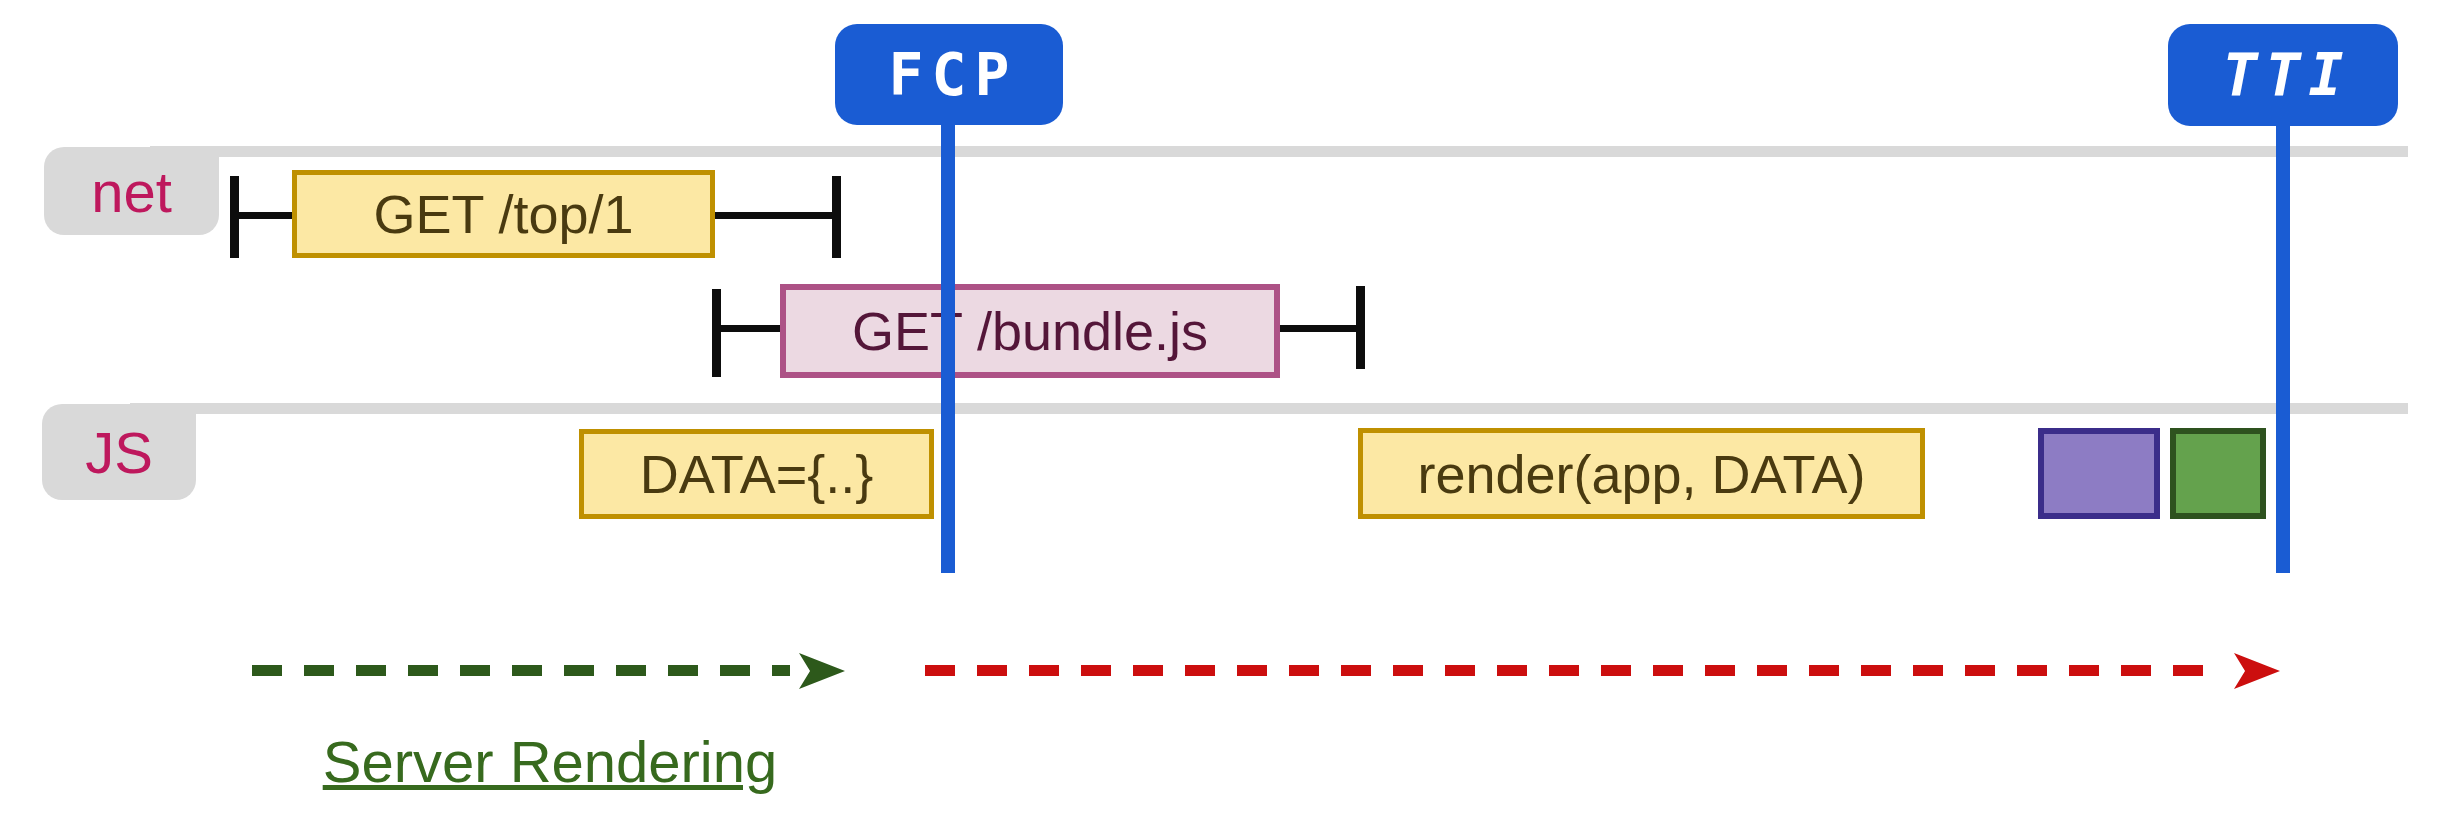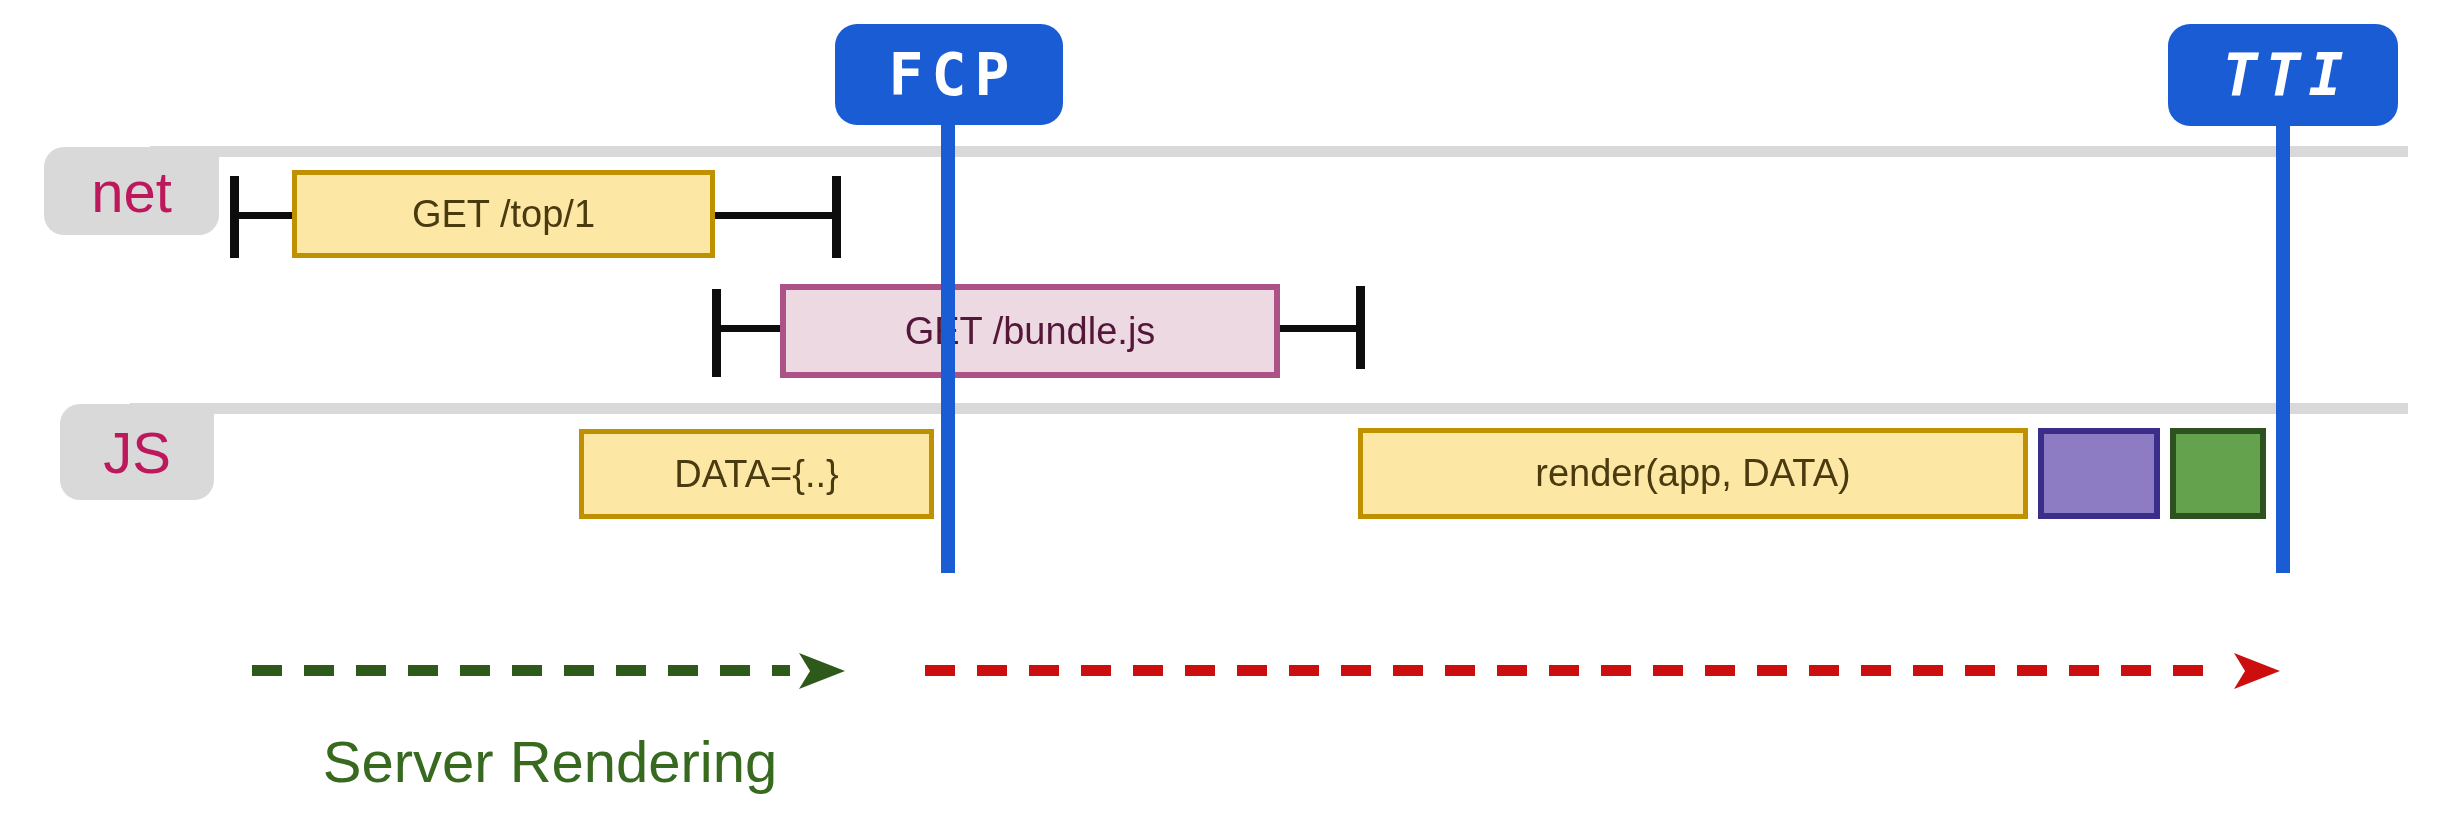--- a/index.html
+++ b/index.html
@@ -20,21 +20,21 @@
     font-size:58px;z-index:2;
     border-radius:20px 0 20px 20px;
   }
 
   
   .whisker{background:#0d0d0d;z-index:2;}
 
   
   .box{
     display:flex;align-items:center;justify-content:center;
-    font-size:38px;z-index:3;
+    font-size:54px;z-index:3;
   }
   .box-yellow{background:#fce8a4;border:5px solid #bf9000;color:#493a10;}
   .box-pink{background:#ecd9e2;border:6px solid #ad5286;color:#541639;}
   .box-purple{background:#8d7cc4;border:6px solid #3b2d8a;}
   .box-green{background:#64a24d;border:6px solid #2e521f;}
 
   
   .badge{
     background:#1a5cd3;color:#ffffff;
     display:flex;align-items:center;justify-content:center;
@@ -55,37 +55,37 @@
   }
   .arrowhead{
     width:46px;height:36px;z-index:2;
     clip-path:polygon(0% 0%, 100% 50%, 0% 100%, 24% 50%);
   }
   .arrowhead.green{background:#2d591b;}
   .arrowhead.red{background:#cc0e0e;}
 
   .phase-label{
     display:flex;align-items:center;justify-content:center;
-    font-size:58px;height:70px;z-index:2;
+    font-size:58px;height:70px;z-index:2;text-decoration:underline;
   }
   .phase-label.server{color:#376a1e;}
   .phase-label.client{color:#cc0e0e;}
 </style>
 </head>
 <body>
 
 <div class="stage">
 
   <div class="abs lane-line" style="left:150px;top:146px;width:2258px;"></div>
   <div class="abs lane-line" style="left:130px;top:403px;width:2278px;"></div>
 
   <div class="abs lane-label" style="left:44px;top:147px;width:175px;height:88px;">
     <span>net</span>
   </div>
-  <div class="abs lane-label" style="left:60px;top:404px;width:154px;height:96px;">
+  <div class="abs lane-label" style="left:42px;top:404px;width:154px;height:96px;">
     <span>JS</span>
   </div>
 
   <div class="abs whisker" style="left:230px;top:176px;width:9px;height:82px;"></div>
   <div class="abs whisker" style="left:239px;top:212px;width:53px;height:7px;"></div>
   <div class="abs whisker" style="left:715px;top:212px;width:117px;height:7px;"></div>
   <div class="abs whisker" style="left:832px;top:176px;width:9px;height:82px;"></div>
 
   <div class="abs box box-yellow" style="left:292px;top:170px;width:423px;height:88px;">
     <span>GET /top/1</span>
@@ -96,21 +96,21 @@
   <div class="abs whisker" style="left:1280px;top:325px;width:76px;height:7px;"></div>
   <div class="abs whisker" style="left:1356px;top:286px;width:9px;height:83px;"></div>
 
   <div class="abs box box-pink" style="left:780px;top:284px;width:500px;height:94px;">
     <span>GET /bundle.js</span>
   </div>
 
   <div class="abs box box-yellow" style="left:567px;top:429px;width:355px;height:90px;margin-left:12px;">
     <span>DATA={..}</span>
   </div>
-  <div class="abs box box-yellow" style="left:1358px;top:428px;width:670px;height:91px;">
+  <div class="abs box box-yellow" style="left:1358px;top:428px;width:567px;height:91px;">
     <span>render(app, DATA)</span>
   </div>
   <div class="abs box box-purple" style="left:2038px;top:428px;width:122px;height:91px;"></div>
   <div class="abs box box-green" style="left:2170px;top:428px;width:96px;height:91px;"></div>
 
   <div class="abs marker-line" style="left:941px;top:125px;height:448px;"></div>
   <div class="abs marker-line" style="left:2276px;top:126px;height:447px;"></div>
 
   <div class="abs badge" style="left:835px;top:24px;width:228px;height:101px;">
     <span>FCP</span>

